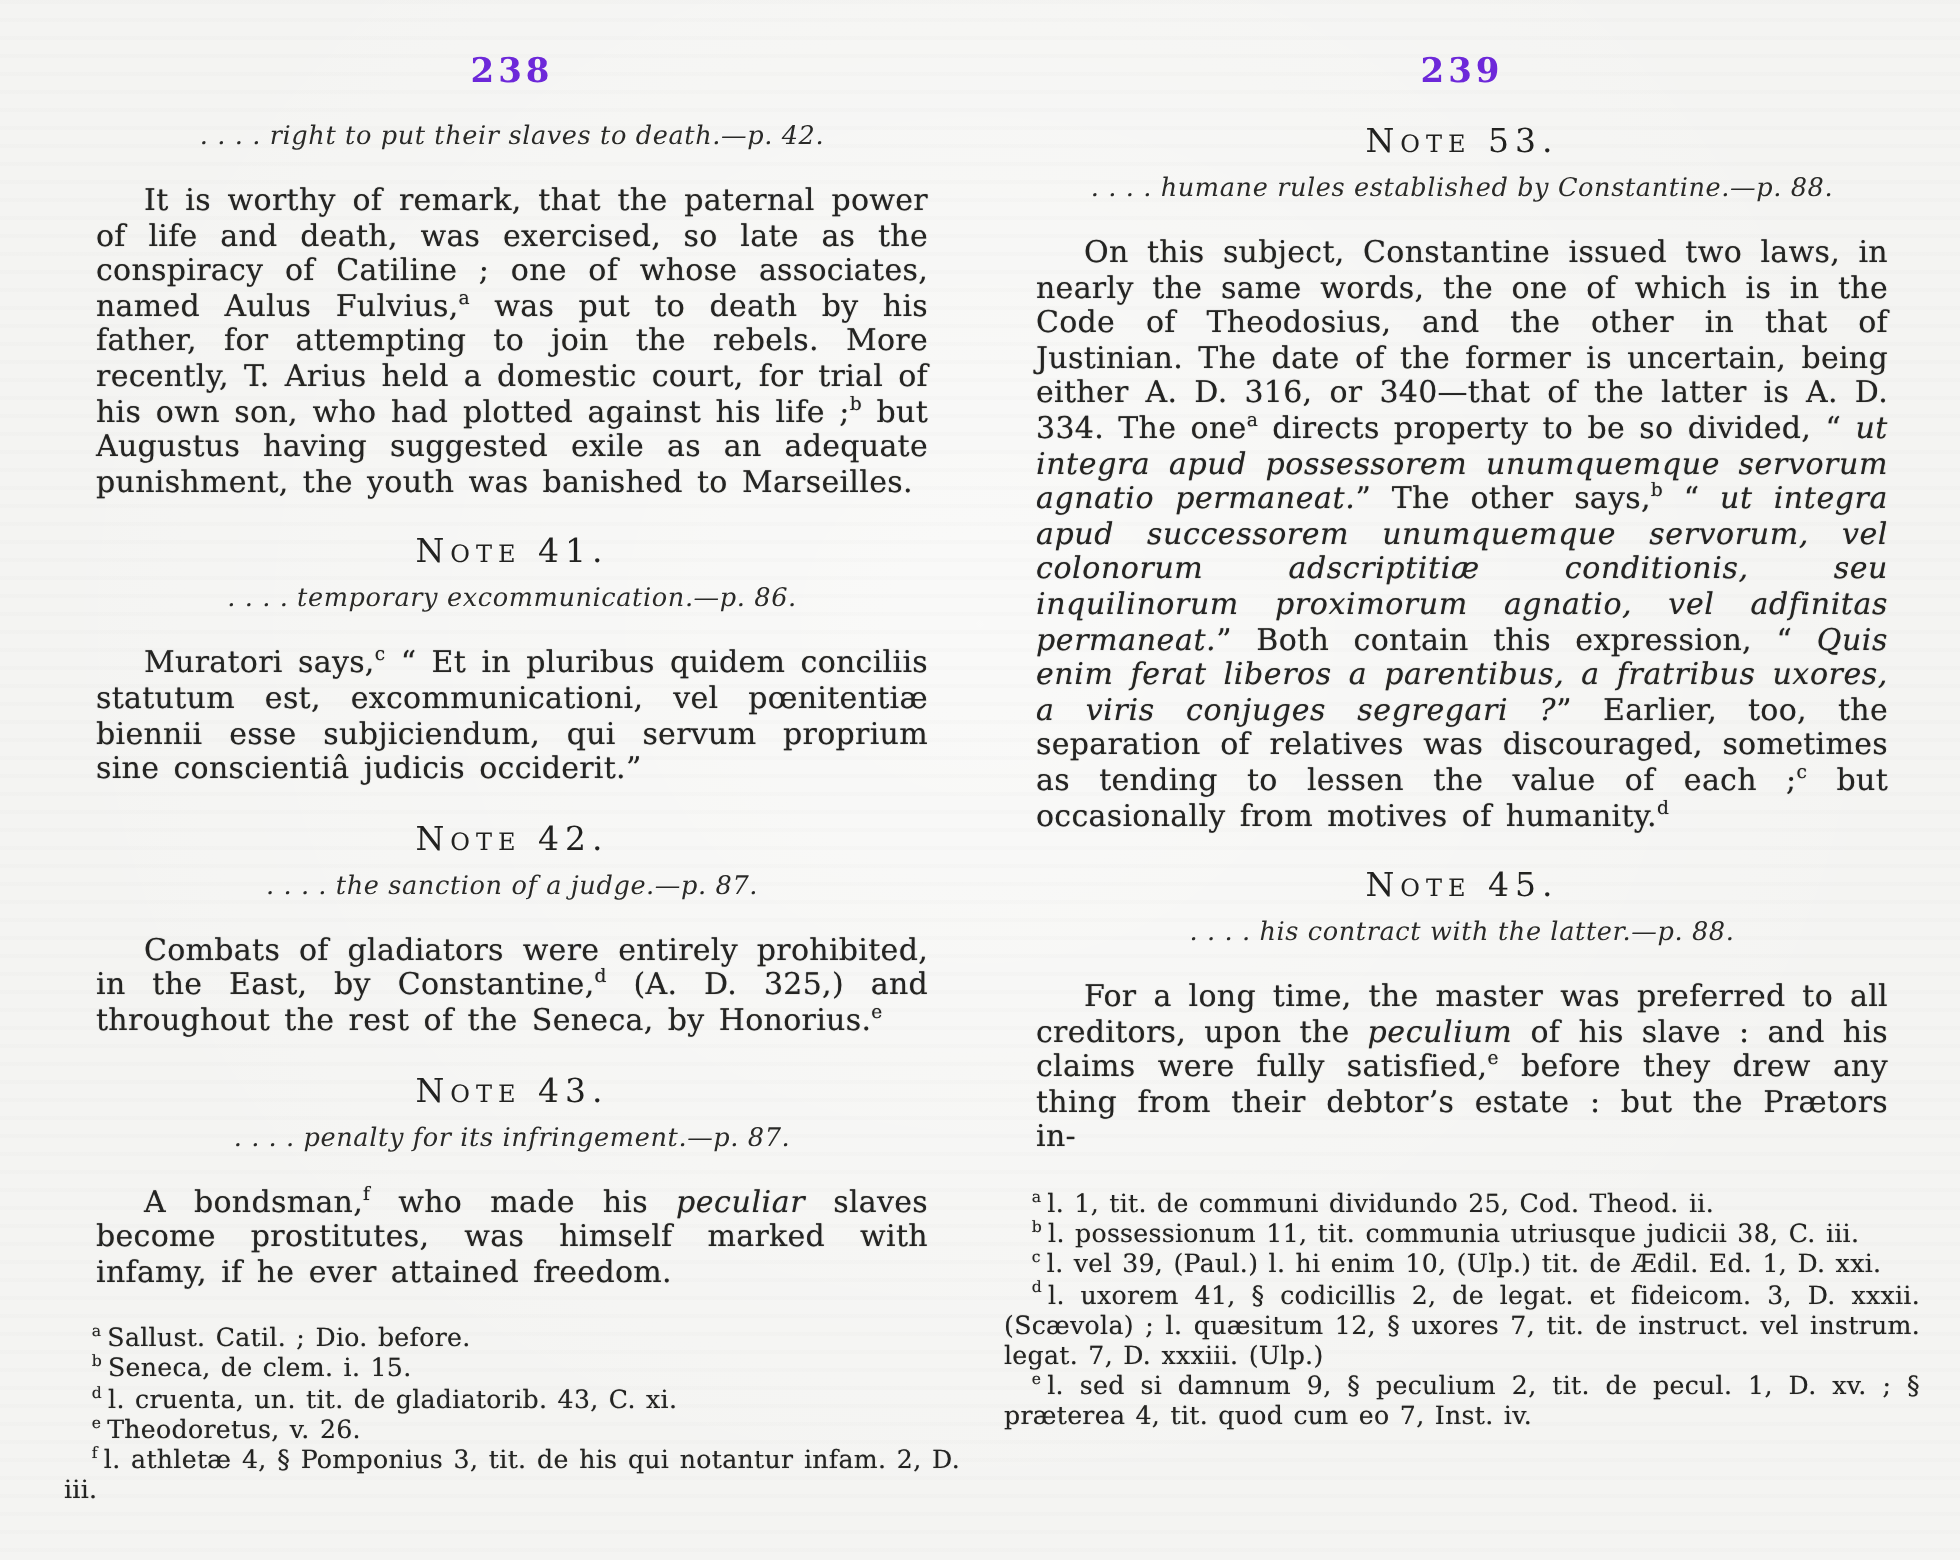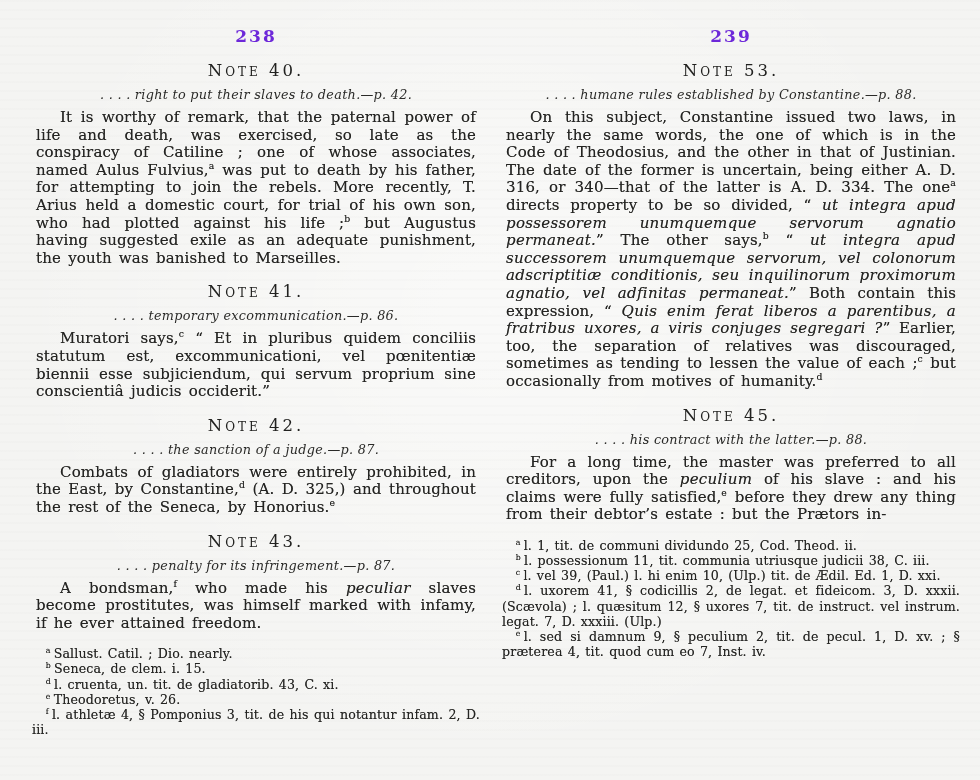--- a/index.html
+++ b/index.html
@@ -49,21 +49,21 @@
   }
   .note-caption {
     text-align: center;
     font-style: italic;
     font-size: 12.8px;
     letter-spacing: 0.3px;
     margin: 0 0 7px 0;
     color: #2a2a28;
   }
   .note-body {
-    margin: 4px;
+    margin: 16px;
     font-size: 15px;
     line-height: 17.6px;
     text-align: justify;
     text-indent: 1.6em;
     letter-spacing: 0.15px;
     word-spacing: 2.2px;
     text-shadow: 0 0 0.5px rgba(30,30,28,0.55);
   }
   .note-body i { letter-spacing: 0.3px; }
   sup {
@@ -88,21 +88,20 @@
 </style>
 </head>
 <body>
 
 <div class="spread">
 
   <div class="page page-left">
     <p class="page-number">238</p>
 
     <section class="note">
-      <h2 class="note-heading">Note 40.</h2>
       <p class="note-caption">. . . . right to put their slaves to death.—p. 42.</p>
       <p class="note-body"><span>It is worthy of remark, that the paternal power of life and death, was exercised, so late as the conspiracy of Catiline ; one of whose associates, named Aulus Fulvius,</span><sup>a</sup><span> was put to death by his father, for attempting to join the rebels.  More recently, T. Arius held a domestic court, for trial of his own son, who had plotted against his life ;</span><sup>b</sup><span> but Augustus having suggested exile as an adequate punishment, the youth was banished to Marseilles.</span></p>
     </section>
 
     <section class="note">
       <h2 class="note-heading">Note 41.</h2>
       <p class="note-caption">. . . . temporary excommunication.—p. 86.</p>
       <p class="note-body"><span>Muratori says,</span><sup>c</sup><span> “ Et in pluribus quidem conciliis statutum est, excommunicationi, vel pœnitentiæ biennii esse subjiciendum, qui servum proprium sine conscientiâ judicis occiderit.”</span></p>
     </section>
 
@@ -112,21 +111,21 @@
       <p class="note-body"><span>Combats of gladiators were entirely prohibited, in the East, by Constantine,</span><sup>d</sup><span> (A. D. 325,) and throughout the rest of the Seneca, by Honorius.</span><sup>e</sup></p>
     </section>
 
     <section class="note">
       <h2 class="note-heading">Note 43.</h2>
       <p class="note-caption">. . . . penalty for its infringement.—p. 87.</p>
       <p class="note-body"><span>A bondsman,</span><sup>f</sup><span> who made his </span><i>peculiar</i><span> slaves become prostitutes, was himself marked with infamy, if he ever attained freedom.</span></p>
     </section>
 
     <div class="footnotes">
-      <p class="fn"><sup class="fn-marker">a</sup><span>Sallust. Catil. ; Dio. nearly.</span></p>
+      <p class="fn"><sup class="fn-marker">a</sup><span>Sallust. Catil. ; Dio. before.</span></p>
       <p class="fn"><sup class="fn-marker">b</sup><span>Seneca, de clem. i. 15.</span></p>
       <p class="fn"><sup class="fn-marker">d</sup><span>l. cruenta, un. tit. de gladiatorib. 43, C. xi.</span></p>
       <p class="fn"><sup class="fn-marker">e</sup><span>Theodoretus, v. 26.</span></p>
       <p class="fn"><sup class="fn-marker">f</sup><span>l. athletæ 4, § Pomponius 3, tit. de his qui notantur infam. 2, D. iii.</span></p>
     </div>
   </div>
 
   <div class="page page-right">
     <p class="page-number">239</p>
 

